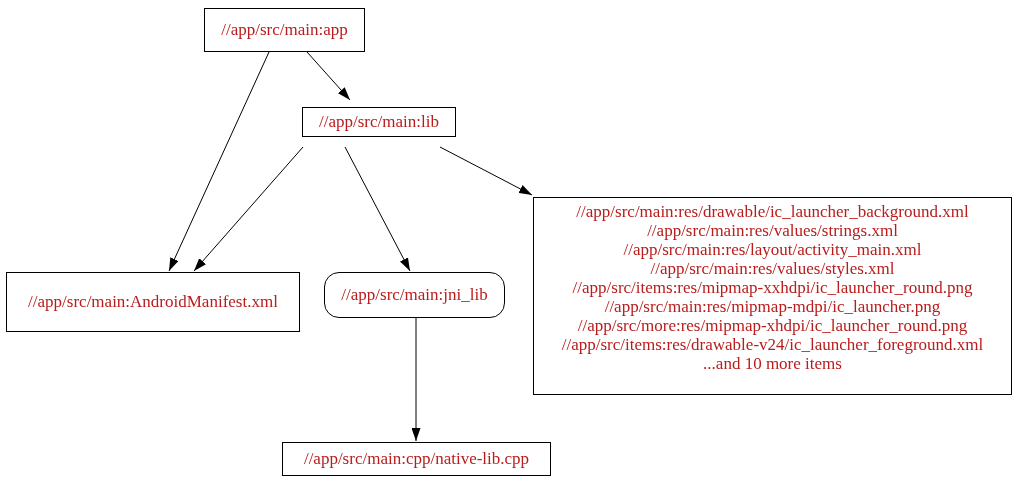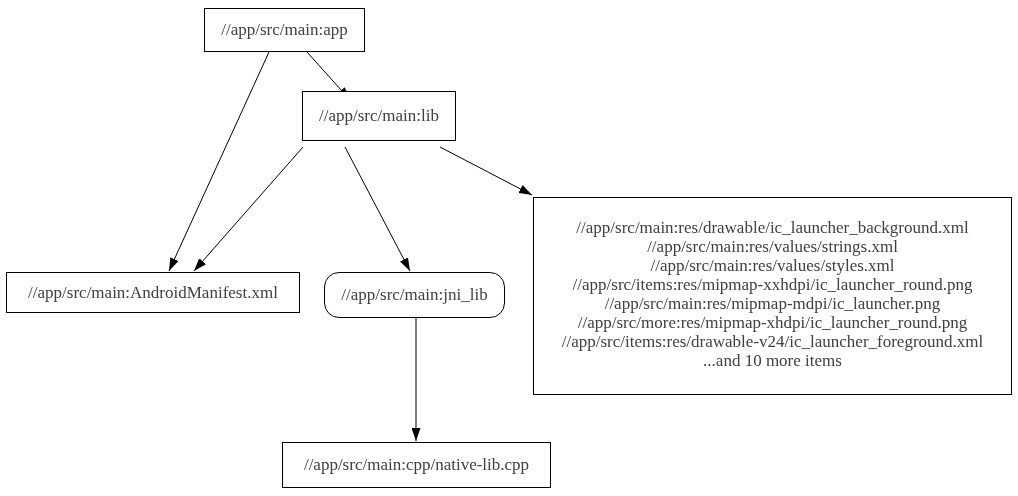--- a/index.html
+++ b/index.html
@@ -18,43 +18,43 @@
   .edge-layer {
     position: absolute;
     left: 0; top: 0;
     width: 1018px;
     height: 496px;
   }
   .node {
     position: absolute;
     border: 1px solid #000000;
     background: #ffffff;
-    color: #404040;
+    color: #b91c1c;
     font-size: 17px;
     display: flex;
     align-items: center;
     justify-content: center;
     white-space: nowrap;
     text-align: center;
   }
   .node.multiline {
     display: block;
-    padding-top: 20px;
+    padding-top: 4px;
   }
   .node.multiline .file-line {
     line-height: 19px;
     white-space: nowrap;
   }
   
   .n-app      { left: 204px; top: 8px;   width: 161px; height: 44px; }
-  .n-lib      { left: 302px; top: 91px; width: 154px; height: 50px; }
-  .n-manifest { left: 6px;   top: 272px; width: 294px; height: 41px; }
+  .n-lib      { left: 302px; top: 107px; width: 154px; height: 30px; }
+  .n-manifest { left: 6px;   top: 272px; width: 294px; height: 60px; }
   .n-jni      { left: 324px; top: 272px; width: 181px; height: 46px; border-radius: 15px; }
   .n-res      { left: 533px; top: 197px; width: 479px; height: 198px; }
-  .n-cpp      { left: 282px; top: 442px; width: 269px; height: 46px; }
+  .n-cpp      { left: 282px; top: 442px; width: 269px; height: 34px; }
 </style>
 </head>
 <body>
 
 <div class="canvas">
 
   <svg class="edge-layer" width="1018" height="496" viewBox="0 0 1018 496" xmlns="http://www.w3.org/2000/svg">
     <defs>
       <marker id="arrowhead" viewBox="0 0 13 9" refX="13" refY="4.5" markerWidth="13" markerHeight="9" orient="auto">
         <path d="M0,0 L13,4.5 L0,9 Z" fill="#000000"></path>
@@ -80,20 +80,21 @@
     <span>//app/src/main:AndroidManifest.xml</span>
   </div>
 
   <div class="node n-jni">
     <span>//app/src/main:jni_lib</span>
   </div>
 
   <div class="node n-res multiline">
     <div class="file-line">//app/src/main:res/drawable/ic_launcher_background.xml</div>
     <div class="file-line">//app/src/main:res/values/strings.xml</div>
+    <div class="file-line">//app/src/main:res/layout/activity_main.xml</div>
     <div class="file-line">//app/src/main:res/values/styles.xml</div>
     <div class="file-line">//app/src/items:res/mipmap-xxhdpi/ic_launcher_round.png</div>
     <div class="file-line">//app/src/main:res/mipmap-mdpi/ic_launcher.png</div>
     <div class="file-line">//app/src/more:res/mipmap-xhdpi/ic_launcher_round.png</div>
     <div class="file-line">//app/src/items:res/drawable-v24/ic_launcher_foreground.xml</div>
     <div class="file-line">...and 10 more items</div>
   </div>
 
   <div class="node n-cpp">
     <span>//app/src/main:cpp/native-lib.cpp</span>

